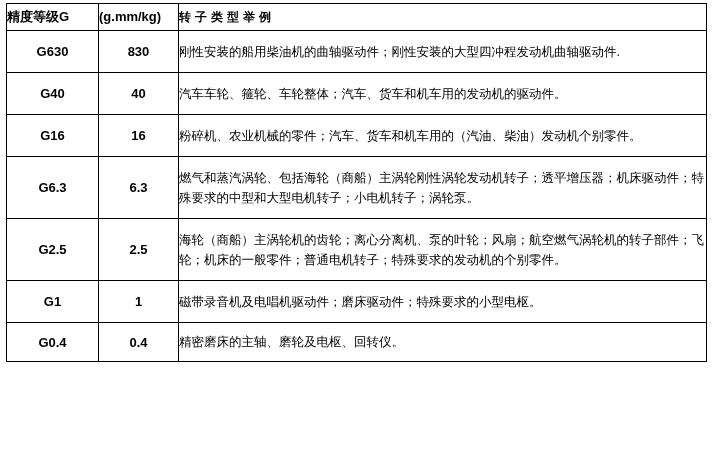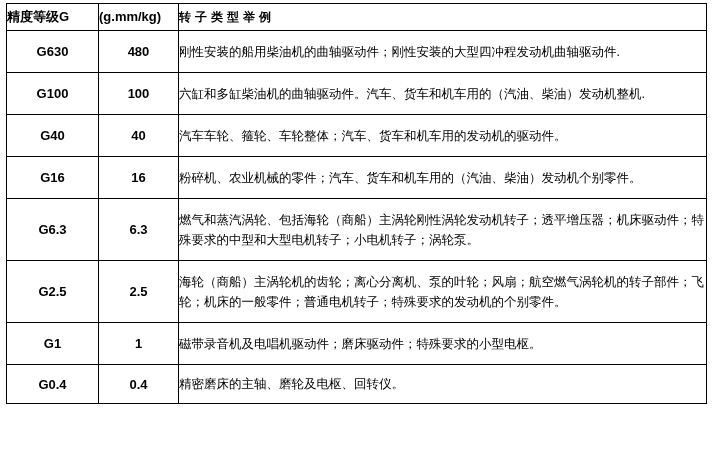--- a/index.html
+++ b/index.html
@@ -78,27 +78,22 @@
     <col class="c-desc">
   </colgroup>
   <tbody>
     <tr class="r-h1">
       <td class="hdr-cell">精度等级G</td>
       <td class="hdr-cell">(g.mm/kg)</td>
       <td class="hdr-cell spaced">转子类型举例</td>
     </tr>
     <tr class="r1">
       <td class="cell-grade">G630</td>
-      <td class="cell-value">480</td>
+      <td class="cell-value">830</td>
       <td class="cell-desc">刚性安装的船用柴油机的曲轴驱动件；刚性安装的大型四冲程发动机曲轴驱动件.</td>
-    </tr>
-    <tr class="r3">
-      <td class="cell-grade">G100</td>
-      <td class="cell-value">100</td>
-      <td class="cell-desc">六缸和多缸柴油机的曲轴驱动件。汽车、货车和机车用的（汽油、柴油）发动机整机.</td>
     </tr>
     <tr class="r4">
       <td class="cell-grade">G40</td>
       <td class="cell-value">40</td>
       <td class="cell-desc">汽车车轮、箍轮、车轮整体；汽车、货车和机车用的发动机的驱动件。</td>
     </tr>
     <tr class="r5">
       <td class="cell-grade">G16</td>
       <td class="cell-value">16</td>
       <td class="cell-desc">粉碎机、农业机械的零件；汽车、货车和机车用的（汽油、柴油）发动机个别零件。</td>

